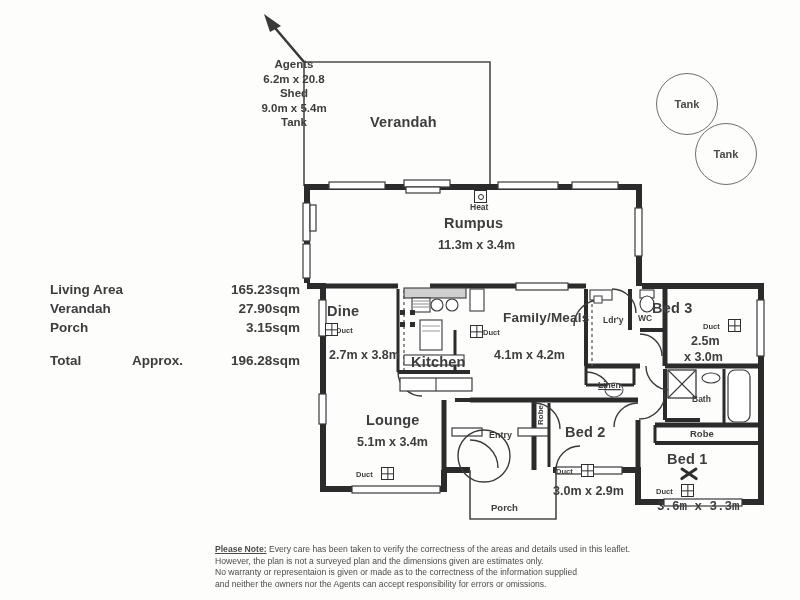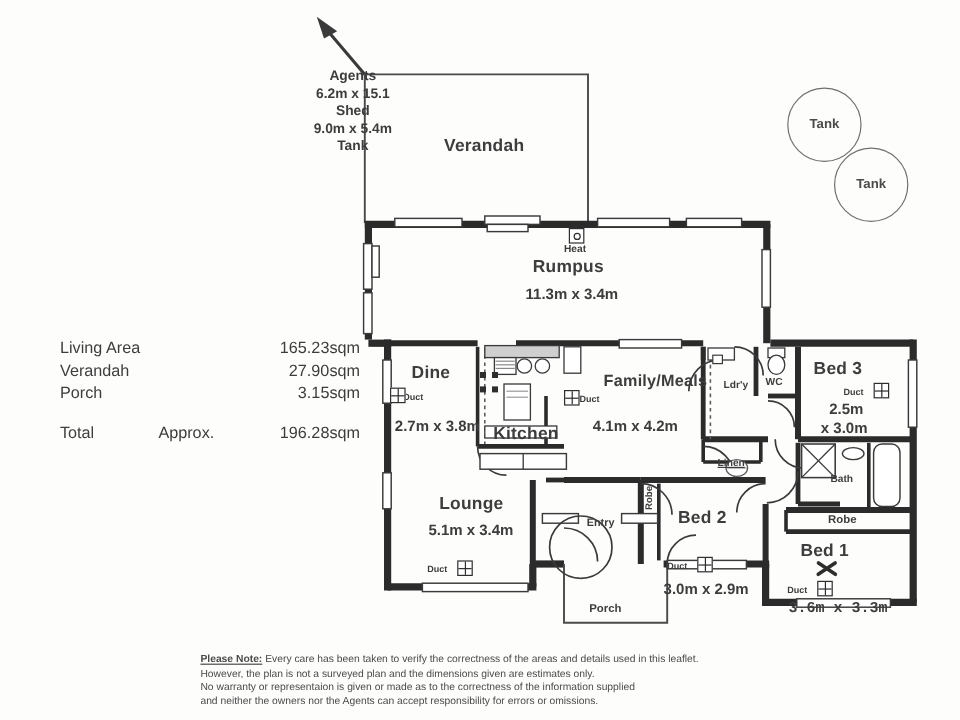--- a/index.html
+++ b/index.html
@@ -12,21 +12,21 @@
     overflow:hidden;
     position:relative;
   }
   #stage{position:absolute;left:0;top:0;width:800px;height:600px;}
   #plansvg{position:absolute;left:0;top:0;}
 
   .txt{position:absolute;white-space:nowrap;color:#3d3d3d;}
 
   
   #area-table{position:absolute;left:50px;top:282px;width:250px;}
-  #area-table .row{position:relative;height:19px;font-size:13.5px;font-weight:normal;color:#3d3d3d;}
+  #area-table .row{position:relative;height:19px;font-size:13.5px;font-weight:bold;color:#3d3d3d;}
   #area-table .lbl{position:absolute;left:0;top:0;}
   #area-table .mid{position:absolute;left:82px;top:0;}
   #area-table .val{position:absolute;right:0;top:0;text-align:right;}
   #area-table .spacer{height:14px;}
 
   
   .room-name{font-weight:bold;font-size:14.5px;letter-spacing:.2px;}
   .room-dim{font-weight:bold;font-size:12.5px;}
   .tiny{font-weight:bold;font-size:8.5px;}
   .micro{font-weight:bold;font-size:6.5px;text-align:center;}
@@ -48,21 +48,21 @@
   .fan:before{transform:translate(-50%,-50%) rotate(34deg);}
   .fan:after{transform:translate(-50%,-50%) rotate(-34deg);}
 
   
   .heatbox{position:absolute;width:11px;height:11px;border:1.6px solid #2e2e2e;background:#fff;}
   .heatbox:after{content:"";position:absolute;left:50%;top:50%;width:4px;height:4px;border:1.2px solid #2e2e2e;border-radius:50%;transform:translate(-50%,-50%);}
 
   
   #disclaimer{position:absolute;left:167px;top:544px;width:520px;
               font-size:8.6px;line-height:11.6px;color:#4a4a4a;}
-  #disclaimer .ln{white-space:nowrap;}
+  #disclaimer .ln{white-space:nowrap;margin-left:48px;}
   #disclaimer .pn{font-weight:bold;text-decoration:underline;}
 </style>
 </head>
 <body>
 
 <div id="stage">
 
   <svg id="plansvg" width="800" height="600" viewBox="0 0 800 600">
     <defs>
       <g id="nothing"></g>
@@ -244,50 +244,50 @@
       <line x1="606" y1="390" x2="622" y2="390" stroke="#8a8a8a" stroke-width="0.9"></line>
     </g>
 
     <g>
       <rect x="470" y="289" width="14" height="22" fill="#ffffff" stroke="#3a3a3a" stroke-width="1.1"></rect>
     </g>
   </svg>
 
   <div class="txt corner-note" style="left:248px;top:57px;width:92px;">
     <div>Agents</div>
-    <div>6.2m x 15.1</div>
+    <div>6.2m x 20.8</div>
     <div>Shed</div>
     <div>9.0m x 5.4m</div>
     <div>Tank</div>
   </div>
 
   <div class="tank" style="left:656px;top:73px;width:60px;height:60px;">
     <span>Tank</span>
   </div>
   <div class="tank" style="left:695px;top:123px;width:60px;height:60px;">
     <span>Tank</span>
   </div>
 
   <div class="txt room-name" style="left:370px;top:114px;">Verandah</div>
 
   <div class="txt room-name" style="left:444px;top:215px;">Rumpus</div>
   <div class="txt room-dim" style="left:438px;top:238px;">11.3m x 3.4m</div>
 
-  <div class="txt room-name" style="left:343px;top:303px;">Dine</div>
+  <div class="txt room-name" style="left:327px;top:303px;">Dine</div>
   <div class="txt room-dim" style="left:329px;top:348px;">2.7m x 3.8m</div>
 
   <div class="txt room-name" style="left:411px;top:354px;">Kitchen</div>
 
   <div class="txt room-name" style="left:487px;top:310px;font-size:13.5px;margin-left:16px;">Family/Meals</div>
   <div class="txt room-dim" style="left:494px;top:348px;">4.1m x 4.2m</div>
 
   <div class="txt room-name" style="left:366px;top:412px;">Lounge</div>
   <div class="txt room-dim" style="left:357px;top:435px;">5.1m x 3.4m</div>
 
-  <div class="txt room-name" style="left:678px;top:300px;">Bed 3</div>
+  <div class="txt room-name" style="left:652px;top:300px;">Bed 3</div>
   <div class="txt room-dim" style="left:691px;top:334px;">2.5m</div>
   <div class="txt room-dim" style="left:684px;top:350px;">x 3.0m</div>
 
   <div class="txt room-name" style="left:565px;top:424px;">Bed 2</div>
   <div class="txt room-dim" style="left:553px;top:445px;margin-top:39px;">3.0m x 2.9m</div>
 
   <div class="txt room-name" style="left:667px;top:451px;">Bed 1</div>
   <div class="txt room-dim" style="left:657px;top:500px;font-family:Liberation Mono, monospace;">3.6m x 3.3m</div>
 
   <div class="heatbox" style="left:474px;top:190px;"></div>

